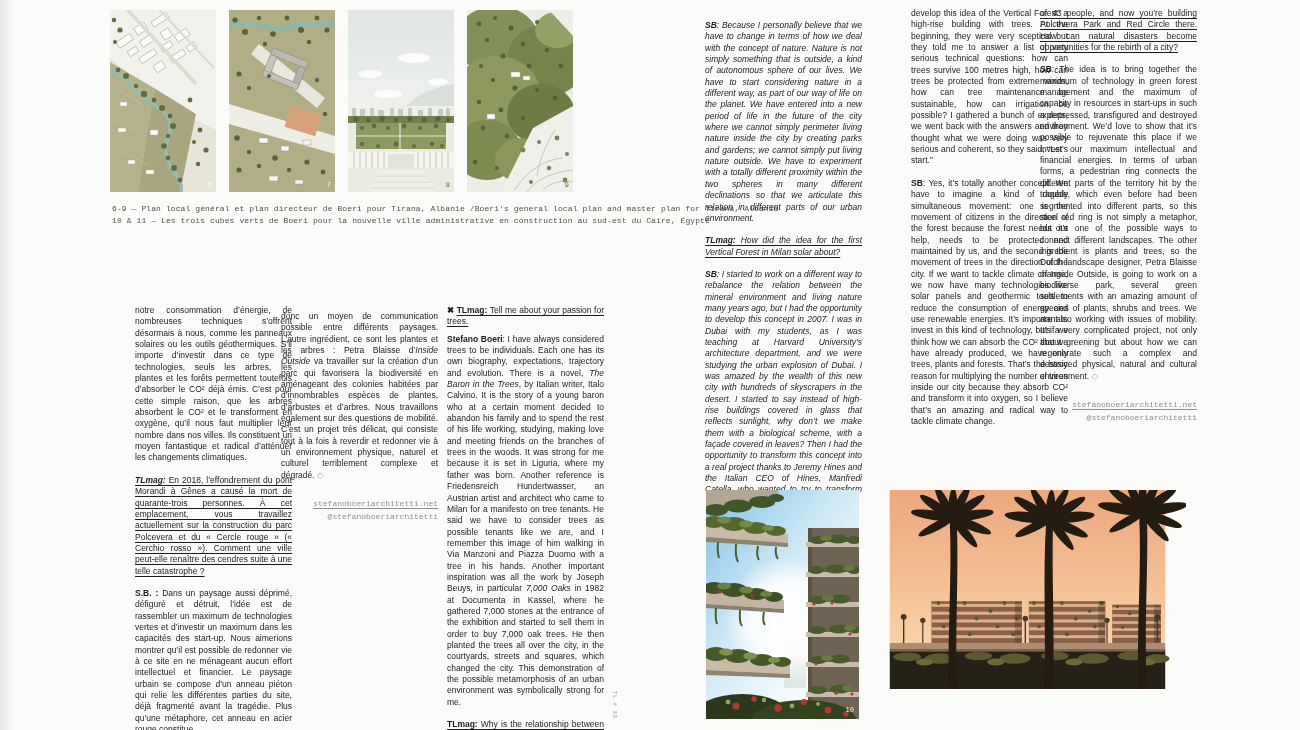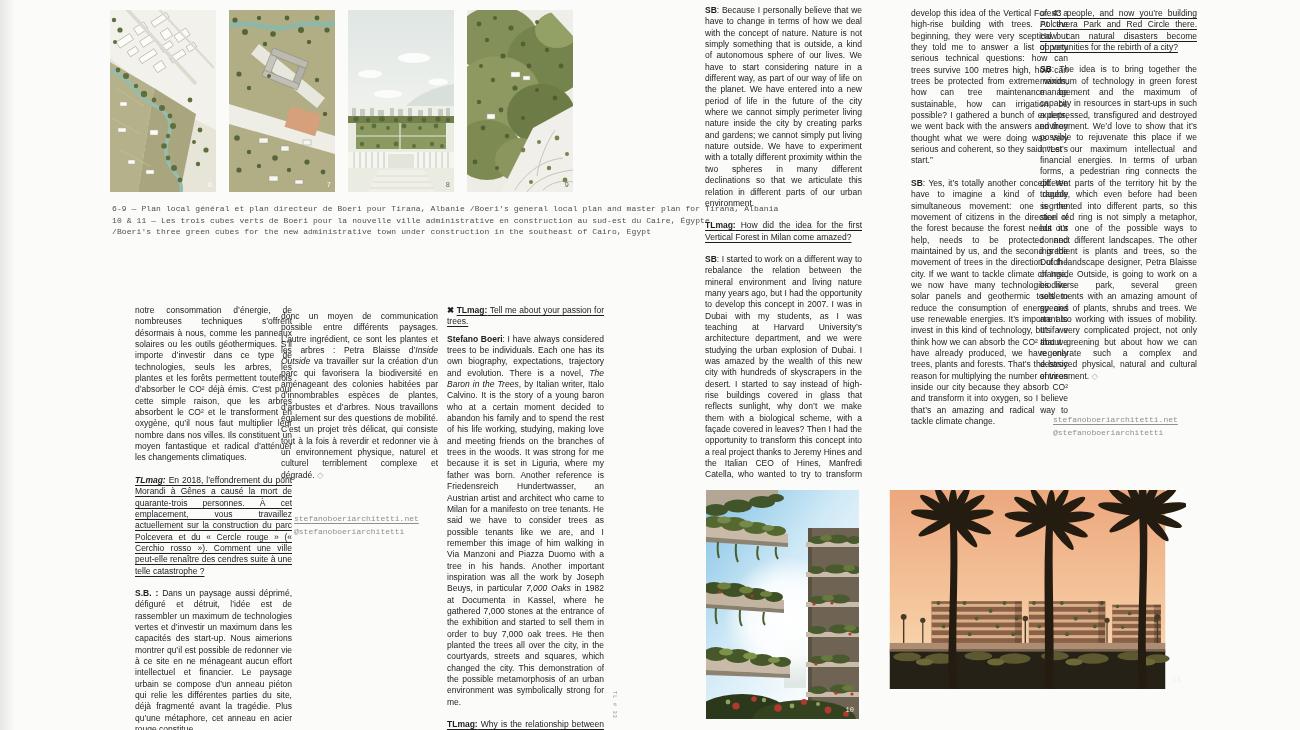--- a/index.html
+++ b/index.html
@@ -24,25 +24,25 @@
     text-align:justify;color:var(--c-ink,#1c1c1e);overflow:hidden;}
   .col p{margin:0 0 11px 0;}
   .b{font-weight:bold;}
   .i{font-style:italic;}
   .u{text-decoration:underline;text-decoration-thickness:0.7px;text-underline-offset:1.5px;}
   .mk{font-weight:bold;}
   .dm{color:#aeaea8;}
   #col1{left:115px;top:305px;height:425px;margin-left:20px;}
   #col2{left:281px;top:311px;height:425px;}
   #col3{left:447px;top:305px;height:425px;}
-  #col4{left:705px;top:5px;height:474px;}
+  #col4{left:705px;top:20px;height:474px;font-style:italic;}
   #col5{left:911px;top:8px;height:474px;}
   #col6{left:1040px;top:8px;height:474px;}
   .contact{font-family:"Liberation Mono",monospace;font-size:8px;line-height:13px;
-    color:var(--c-muted,#8f8f8c);padding-left:13px;margin-top:31px;text-align:left;}
+    color:var(--c-muted,#8f8f8c);padding-left:13px;margin-top:16px;text-align:right;}
   .contact a{color:var(--c-muted,#8f8f8c);text-decoration:none;display:block;}
   .contact a.uline{text-decoration:underline;text-decoration-thickness:0.6px;text-underline-offset:1.5px;}
   
   .photo{position:absolute;top:490px;overflow:hidden;}
   #photo10{left:706px;width:153px;height:229px;}
   #photo11{left:869px;width:317px;height:199px;text-decoration:underline;}
   .photo svg{display:block;width:100%;height:100%;}
   .photo-num{position:absolute;right:5px;bottom:5px;color:#f1eee6;
     font-family:"Liberation Mono",monospace;font-size:7px;line-height:7px;}
   
@@ -313,21 +313,20 @@
           <circle cx="98" cy="170" r="2.4"></circle>
           <circle cx="64" cy="172" r="2"></circle>
         </g>
     </svg>
     <span class="fig-num dark">9</span>
   </figure>
 
   <div class="caption">
     <div>6-9 — Plan local général et plan directeur de Boeri pour Tirana, Albanie /Boeri's general local plan and master plan for Tirana, Albania</div>
     <div>10 &amp; 11 — Les trois cubes verts de Boeri pour la nouvelle ville administrative en construction au sud-est du Caire, Égypte</div>
-    <div>/Boeri's three green cubes for the new administrative town under construction in the southeast of Cairo, Egypt</div>
   </div>
 
   <div class="col" id="col1">
     <p><span>notre consommation d’énergie, de nombreuses techniques s’offrent désormais à nous, comme les panneaux solaires ou les outils géothermiques. S’il importe d’investir dans ce type de technologies, seuls les arbres, les plantes et les forêts permettent toutefois d’absorber le CO² déjà émis. C’est pour cette simple raison, que les arbres absorbent le CO² et le transforment en oxygène, qu’il nous faut multiplier leur nombre dans nos villes. Ils constituent un moyen fantastique et radical d’atténuer les changements climatiques.</span></p>
     <p><span class="b i u">TLmag:</span><span class="u"> En 2018, l’effondrement du pont Morandi à Gênes a causé la mort de quarante-trois personnes. À cet emplacement, vous travaillez actuellement sur la construction du parc Polcevera et du « Cercle rouge » (« Cerchio rosso »). Comment une ville peut-elle renaître des cendres suite à une telle catastrophe ?</span></p>
     <p><span class="b">S.B. :</span><span> Dans un paysage aussi déprimé, défiguré et détruit, l’idée est de rassembler un maximum de technologies vertes et d’investir un maximum dans les capacités des start-up. Nous aimerions montrer qu’il est possible de redonner vie à ce site en ne ménageant aucun effort intellectuel et financier. Le paysage urbain se compose d’un anneau piéton qui relie les différentes parties du site, déjà fragmenté avant la tragédie. Plus qu’une métaphore, cet anneau en acier rouge constitue</span></p>
   </div>
 
   <div class="col" id="col2">
     <p><span>donc un moyen de communication possible entre différents paysages. L’autre ingrédient, ce sont les plantes et les arbres : Petra Blaisse d’</span><span class="i">Inside Outside</span><span> va travailler sur la création d’un parc qui favorisera la biodiversité en aménageant des colonies habitées par d’innombrables espèces de plantes, d’arbustes et d’arbres. Nous travaillons également sur des questions de mobilité. C’est un projet très délicat, qui consiste tout à la fois à reverdir et redonner vie à un environnement physique, naturel et culturel terriblement complexe et dégradé. </span><span class="dm">◇</span></p>
@@ -338,21 +337,21 @@
   </div>
 
   <div class="col" id="col3">
     <p style="margin-bottom:6px;"><span class="mk">✖ </span><span class="b u">TLmag:</span><span class="u"> Tell me about your passion for trees.</span></p>
     <p><span class="b">Stefano Boeri</span><span>: I have always considered trees to be individuals. Each one has its own biography, expectations, trajectory and evolution. There is a novel, </span><span class="i">The Baron in the Trees</span><span>, by Italian writer, Italo Calvino. It is the story of a young baron who at a certain moment decided to abandon his family and to spend the rest of his life working, studying, making love and meeting friends on the branches of trees in the woods. It was strong for me because it is set in Liguria, where my father was born. Another reference is Friedensreich Hundertwasser, an Austrian artist and architect who came to Milan for a manifesto on tree tenants. He said we have to consider trees as possible tenants like we are, and I remember this image of him walking in Via Manzoni and Piazza Duomo with a tree in his hands. Another important inspiration was all the work by Joseph Beuys, in particular </span><span class="i">7,000 Oaks</span><span> in 1982 at Documenta in Kassel, where he gathered 7,000 stones at the entrance of the exhibition and started to sell them in order to buy 7,000 oak trees. He then planted the trees all over the city, in the courtyards, streets and squares, which changed the city. This demonstration of the possible metamorphosis of an urban environment was symbolically strong for me.</span></p>
     <p><span class="b u">TLmag:</span><span class="u"> Why is the relationship between the city and nature such an important component of your architecture?</span></p>
   </div>
 
   <div class="col" id="col4">
     <p><span class="b">SB</span><span>: Because I personally believe that we have to change in terms of how we deal with the concept of nature. Nature is not simply something that is outside, a kind of autonomous sphere of our lives. We have to start considering nature in a different way, as part of our way of life on the planet. We have entered into a new period of life in the future of the city where we cannot simply perimeter living nature inside the city by creating parks and gardens; we cannot simply put living nature outside. We have to experiment with a totally different proximity within the two spheres in many different declinations so that we articulate this relation in different parts of our urban environment.</span></p>
-    <p><span class="b u">TLmag:</span><span class="u"> How did the idea for the first Vertical Forest in Milan come amazed?</span></p>
+    <p><span class="b u">TLmag:</span><span class="u"> How did the idea for the first Vertical Forest in Milan solar about?</span></p>
     <p><span class="b">SB</span><span>: I started to work on a different way to rebalance the relation between the mineral environment and living nature many years ago, but I had the opportunity to develop this concept in 2007. I was in Dubai with my students, as I was teaching at Harvard University’s architecture department, and we were studying the urban explosion of Dubai. I was amazed by the wealth of this new city with hundreds of skyscrapers in the desert. I started to say instead of high-rise buildings covered in glass that reflects sunlight, why don’t we make them with a biological scheme, with a façade covered in leaves? Then I had the opportunity to transform this concept into a real project thanks to Jeremy Hines and the Italian CEO of Hines, Manfredi Catella, who wanted to try to transform one of the darkest and abandoned parts of the Milan centre. I answered with pleasure but please let me</span></p>
   </div>
 
   <div class="col" id="col5">
     <p><span>develop this idea of the Vertical Forest: a high-rise building with trees. At the beginning, they were very sceptical but they told me to answer a list of very serious technical questions: how can trees survive 100 metres high, how can trees be protected from extreme winds, how can tree maintenance be sustainable, how can irrigation be possible? I gathered a bunch of experts, we went back with the answers and they thought what we were doing was very serious and coherent, so they said, “Let’s start.”</span></p>
     <p><span class="b">SB</span><span>: Yes, it’s totally another concept. We have to imagine a kind of double simultaneous movement: one is the movement of citizens in the direction of the forest because the forest needs our help, needs to be protected and maintained by us, and the second is the movement of trees in the direction of the city. If we want to tackle climate change, we now have many technologies like solar panels and geothermic tools to reduce the consumption of energy and use renewable energies. It’s important to invest in this kind of technology, but if we think how we can absorb the CO² that we have already produced, we have only trees, plants and forests. That’s the basic reason for multiplying the number of trees inside our city because they absorb CO² and transform it into oxygen, so I believe that’s an amazing and radical way to tackle climate change.</span></p>
 
   </div>
 
   <div class="col" id="col6">

